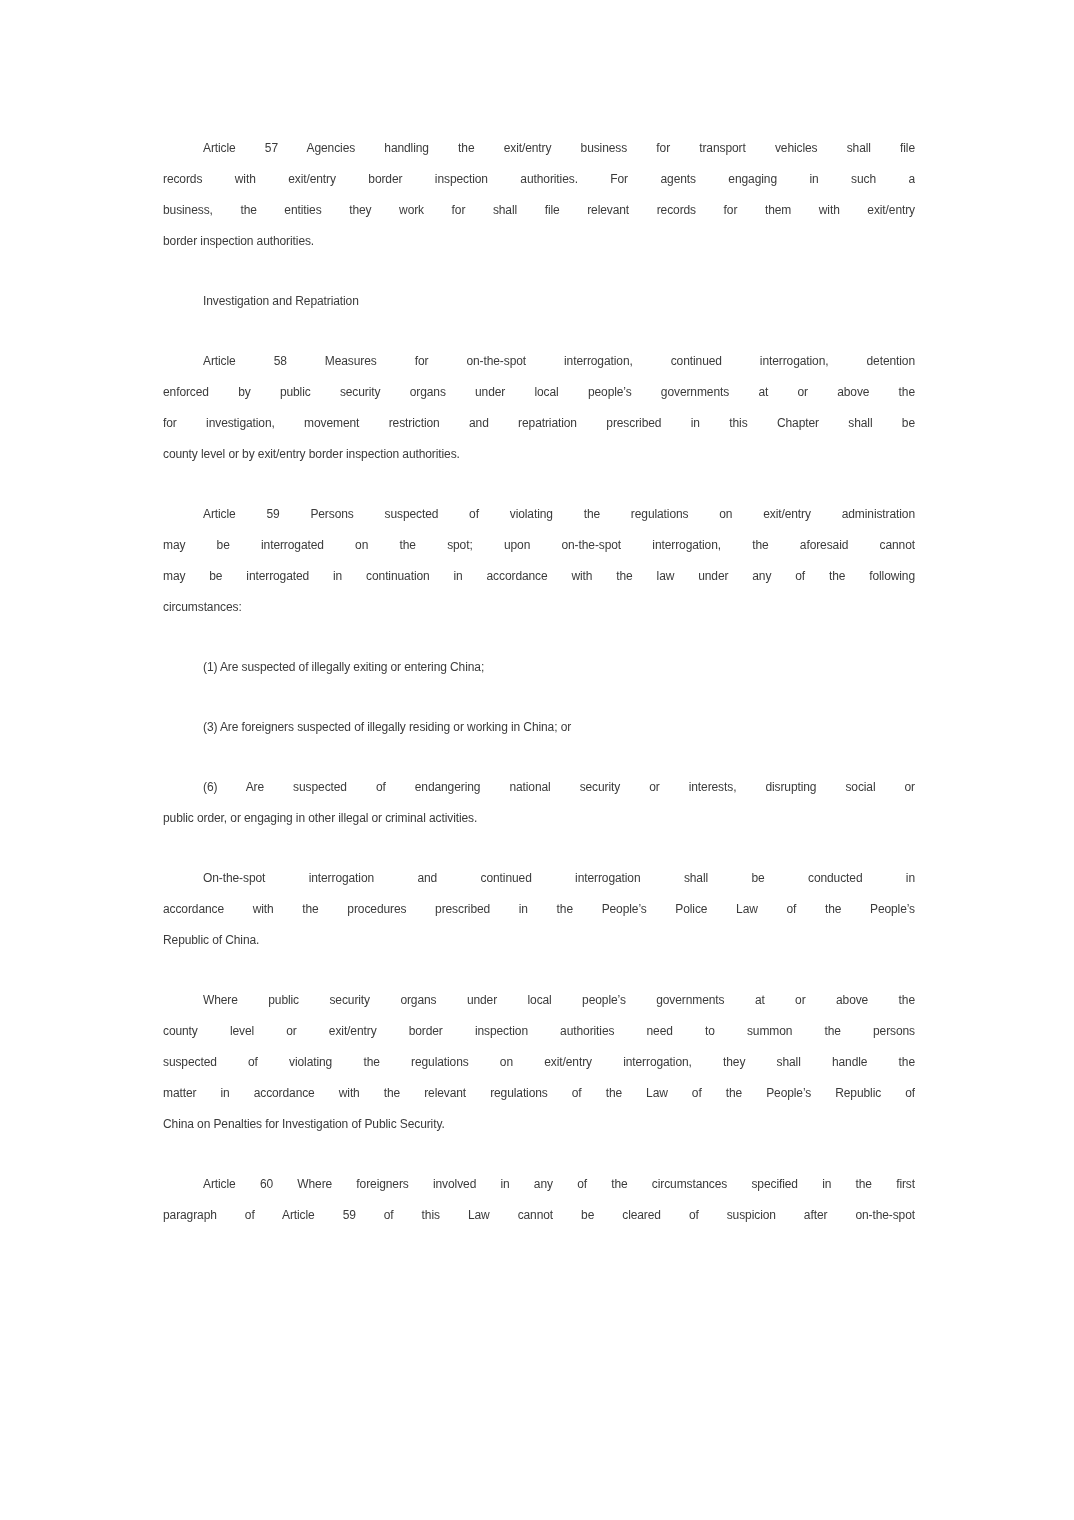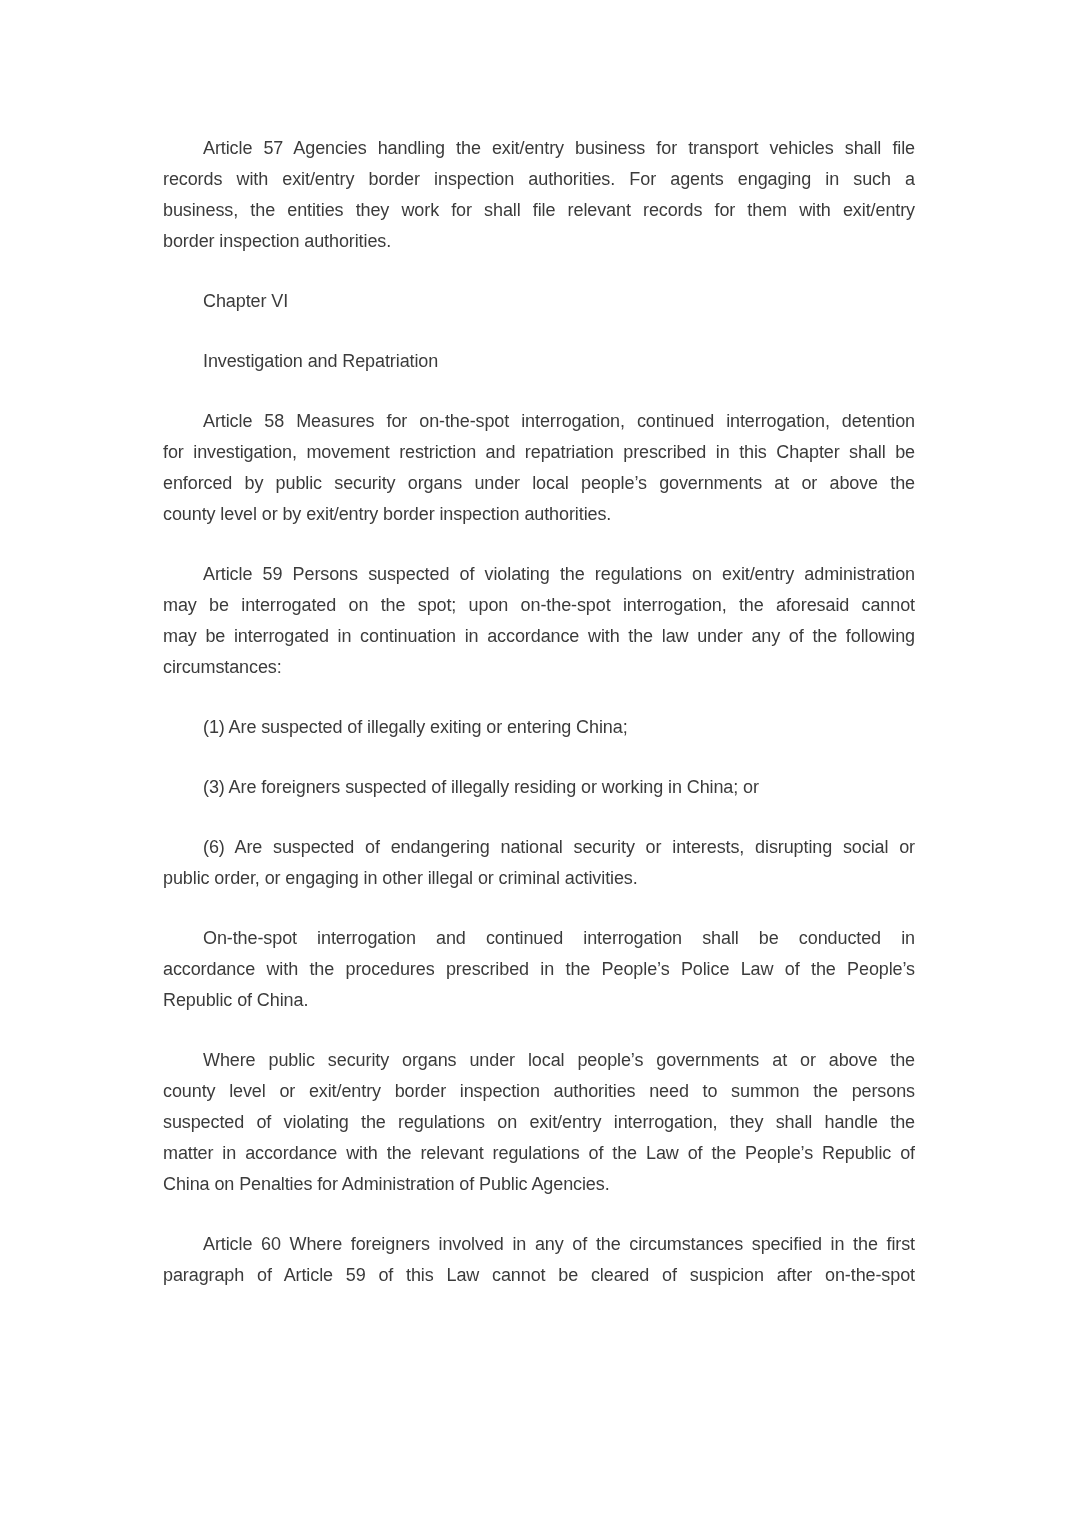--- a/index.html
+++ b/index.html
@@ -9,21 +9,21 @@
   }
   .page {
     position: relative;
     width: 1074px;
     height: 1520px;
     background: #ffffff;
     overflow: hidden;
     box-sizing: border-box;
     padding: 133px 157px 0 163px;
     font-family: "Liberation Sans", "DejaVu Sans", sans-serif;
-    font-size: 18px;
+    font-size: 12px;
     letter-spacing: -0.1px;
     color: #3b3b3b;
   }
   .doc-body {
     width: 752px;
   }
   .block {
     margin: 0 0 29px 0;
   }
   .ln {
@@ -47,29 +47,26 @@
 
 <div class="page">
   <main class="doc-body">
       <div class="block paragraph">
         <div class="ln j">Article 57 Agencies handling the exit/entry business for transport vehicles shall file</div>
         <div class="ln j">records with exit/entry border inspection authorities. For agents engaging in such a</div>
         <div class="ln j">business, the entities they work for shall file relevant records for them with exit/entry</div>
         <div class="ln">border inspection authorities.</div>
       </div>
       <div class="block heading">
-        <div class="ln">Chapter VI</div>
-      </div>
-      <div class="block heading">
         <div class="ln">Investigation and Repatriation</div>
       </div>
       <div class="block paragraph">
         <div class="ln j">Article 58 Measures for on-the-spot interrogation, continued interrogation, detention</div>
+        <div class="ln j">enforced by public security organs under local people’s governments at or above the</div>
         <div class="ln j">for investigation, movement restriction and repatriation prescribed in this Chapter shall be</div>
-        <div class="ln j">enforced by public security organs under local people’s governments at or above the</div>
         <div class="ln">county level or by exit/entry border inspection authorities.</div>
       </div>
       <div class="block paragraph">
         <div class="ln j">Article 59 Persons suspected of violating the regulations on exit/entry administration</div>
         <div class="ln j">may be interrogated on the spot; upon on-the-spot interrogation, the aforesaid cannot</div>
         <div class="ln j">may be interrogated in continuation in accordance with the law under any of the following</div>
         <div class="ln">circumstances:</div>
       </div>
       <div class="block list-item">
         <div class="ln">(1) Are suspected of illegally exiting or entering China;</div>
@@ -84,20 +81,20 @@
       <div class="block paragraph">
         <div class="ln j">On-the-spot interrogation and continued interrogation shall be conducted in</div>
         <div class="ln j">accordance with the procedures prescribed in the People’s Police Law of the People’s</div>
         <div class="ln">Republic of China.</div>
       </div>
       <div class="block paragraph">
         <div class="ln j">Where public security organs under local people’s governments at or above the</div>
         <div class="ln j">county level or exit/entry border inspection authorities need to summon the persons</div>
         <div class="ln j">suspected of violating the regulations on exit/entry interrogation, they shall handle the</div>
         <div class="ln j">matter in accordance with the relevant regulations of the Law of the People’s Republic of</div>
-        <div class="ln">China on Penalties for Administration of Public Agencies.</div>
+        <div class="ln">China on Penalties for Investigation of Public Security.</div>
       </div>
       <div class="block paragraph">
         <div class="ln j">Article 60 Where foreigners involved in any of the circumstances specified in the first</div>
         <div class="ln j">paragraph of Article 59 of this Law cannot be cleared of suspicion after on-the-spot</div>
       </div>
     </main>
 </div>
 
 </body></html>

